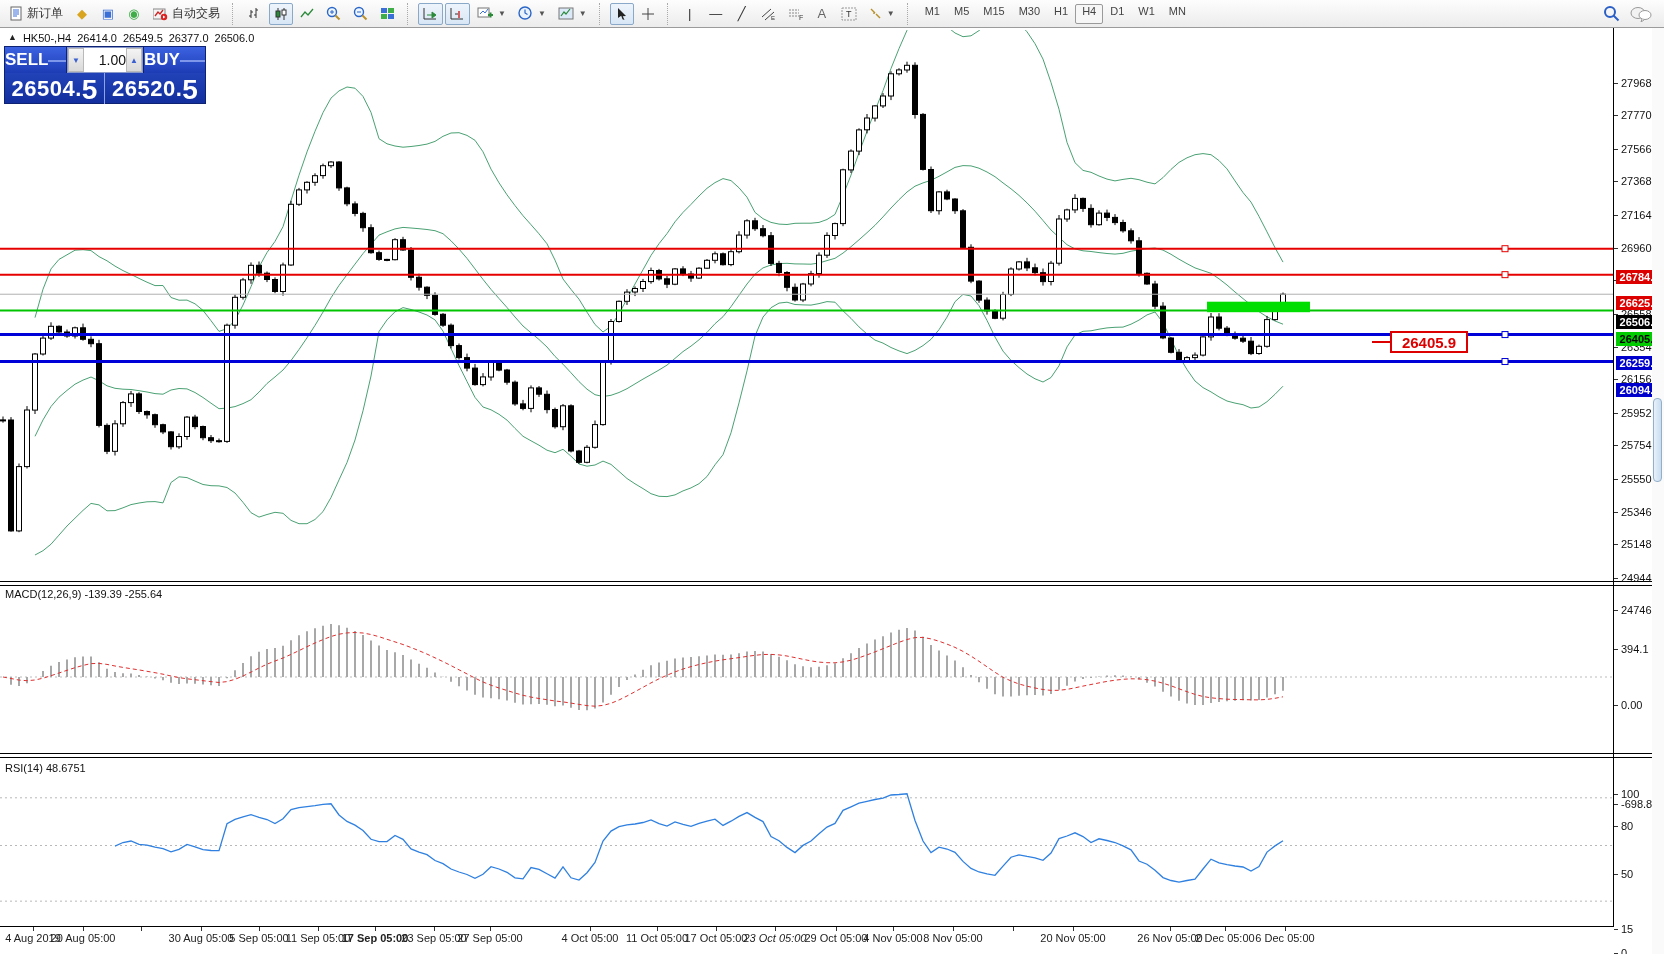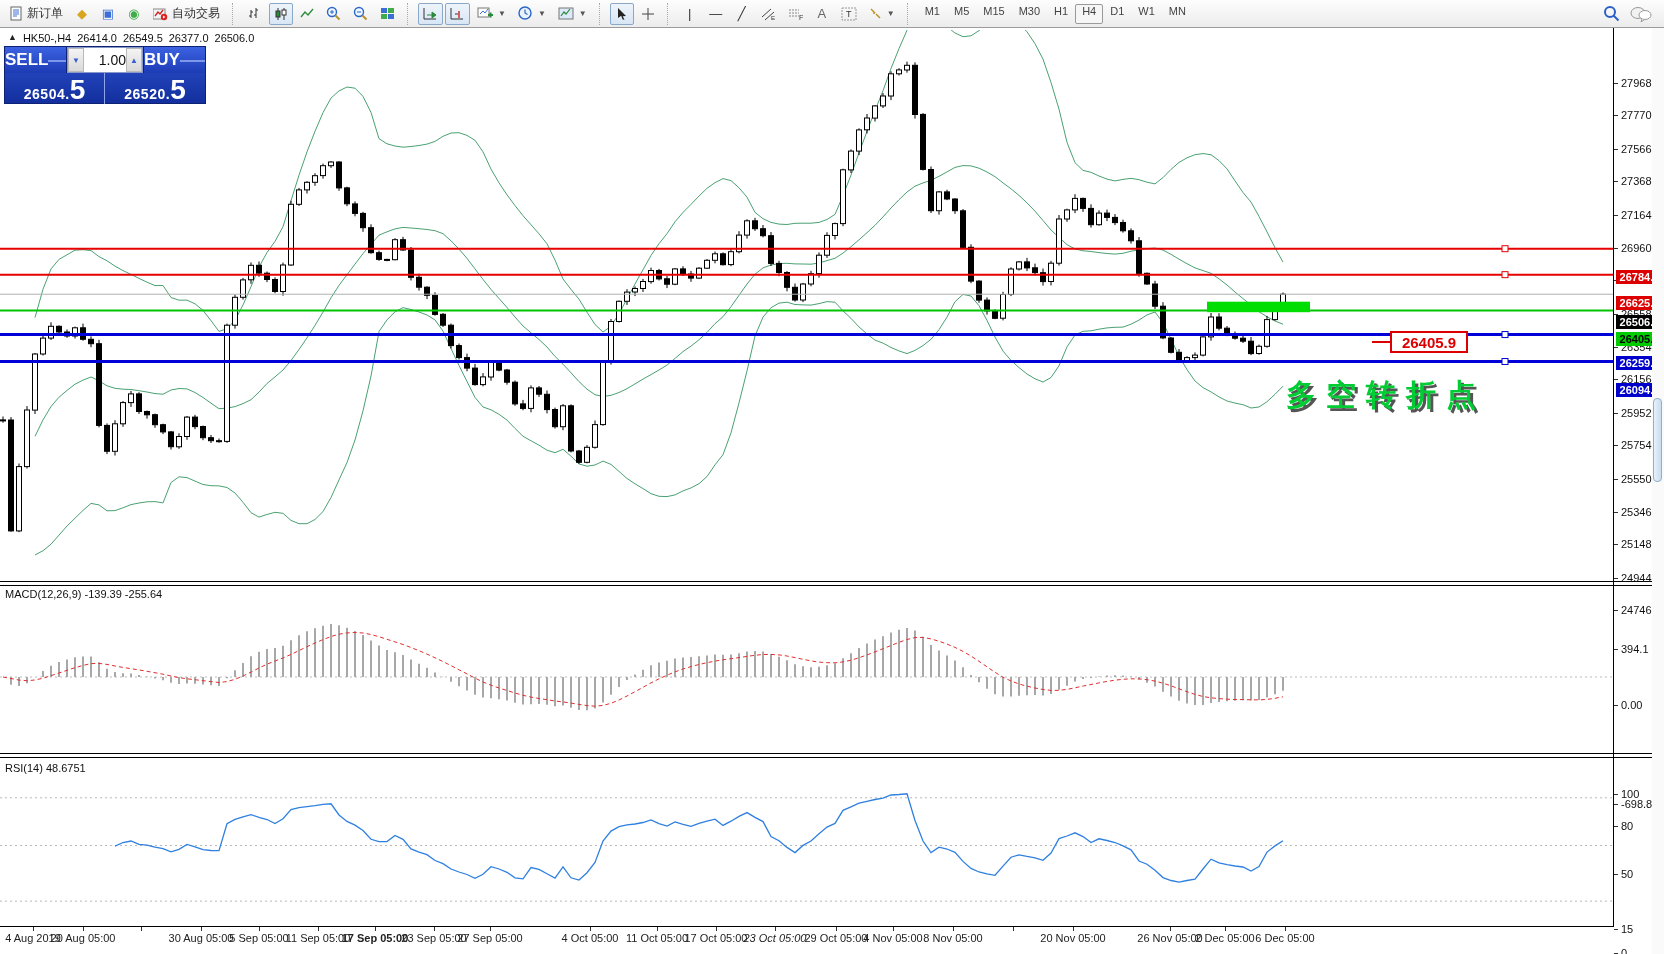--- a/index.html
+++ b/index.html
@@ -57,21 +57,21 @@
   .oc-btn .underline { width:44px; height:2px; background:#7e97ea; margin-top:1px; }
   #oc-buy { border-right:none; border-left:1px solid #0d2272; }
   #oc-vol { flex:1; display:flex; background:#fff; border:1px solid #8899c9; }
   .spin { width:16px; display:flex; align-items:center; justify-content:center;
     background:linear-gradient(#f4f4f4,#d9d9d9); color:#3a5fd0; font-size:8px; border:1px solid #b9b9b9; }
   #oc-vol input { flex:1; width:40px; border:none; outline:none; text-align:right; font-size:14px;
     color:#111; font-family:"Liberation Sans",sans-serif; }
   #oc-prices { display:flex; height:31px; }
   .oc-price { width:101px; display:flex; align-items:flex-end; justify-content:center; padding-bottom:2px; }
   .oc-price:first-child { border-right:1px solid #8fa3e8; }
-  .pnum { font-size:14px; font-weight:bold; letter-spacing:0.5px; }
+  .pnum { font-size:22px; font-weight:bold; letter-spacing:0.5px; }
   .pbig { font-size:28px; font-weight:bold; line-height:0.9; }
 
   
   #ohlc-row { position:absolute; left:8px; top:4px; font-size:11px; color:#111; display:flex; gap:6px; }
   #collapse-tri { font-size:9px; color:#222; }
 
   
   #callout-line { position:absolute; background:#dd0000; height:2px; }
   #callout-box { position:absolute; border:2px solid #dd0000; background:#fff; color:#dd0000;
     font-size:15px; font-weight:bold; display:flex; align-items:center; justify-content:center; }
@@ -829,21 +829,20 @@
 
     <div class="pane-label" style="top:560px">
       <span>MACD(12,26,9)</span> <span>-139.39 -255.64</span>
     </div>
     <div class="pane-label" style="top:734px">
       <span>RSI(14) 48.6751</span>
     </div>
 
     <div id="callout-line" style="left: 1372px; top: 313px; width: 18px;"></div>
     <div id="callout-box" style="left: 1390px; top: 303px; width: 78px; height: 22px;">26405.9</div>
-    <div id="cn-label" style="left: 1286px; top: 347px;">多空转折点</div>
 
     <div id="price-axis">
         <div class="ax-tick" style="top: 55px;"></div>
         <div class="ax-label" style="top: 49px;">27968.0</div>
         <div class="ax-tick" style="top: 87.3979px;"></div>
         <div class="ax-label" style="top: 81.3979px;">27770.0</div>
         <div class="ax-tick" style="top: 120.778px;"></div>
         <div class="ax-label" style="top: 114.778px;">27566.0</div>
         <div class="ax-tick" style="top: 153.176px;"></div>
         <div class="ax-label" style="top: 147.176px;">27368.0</div>

